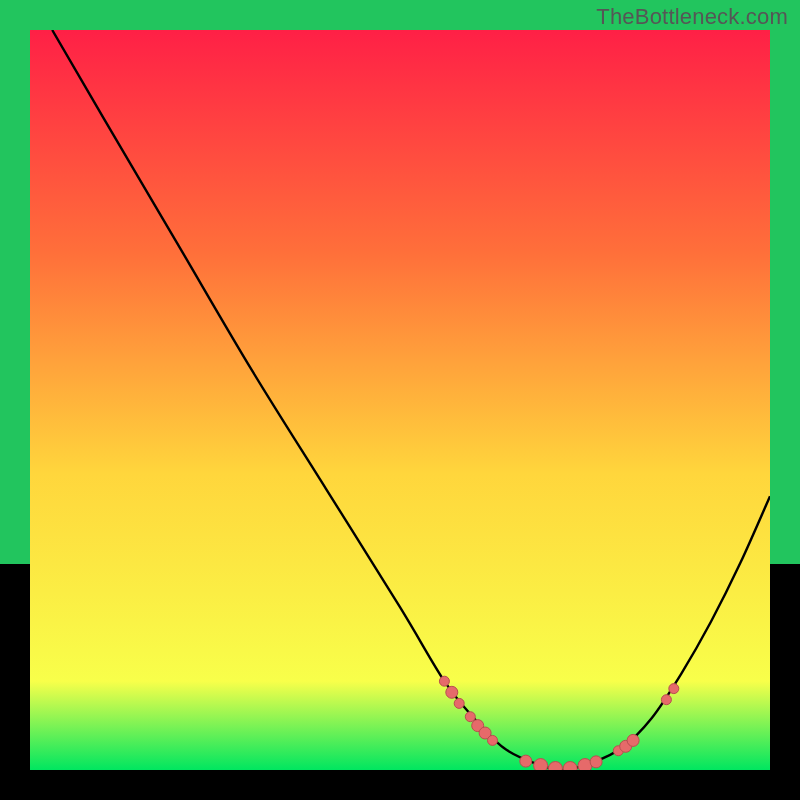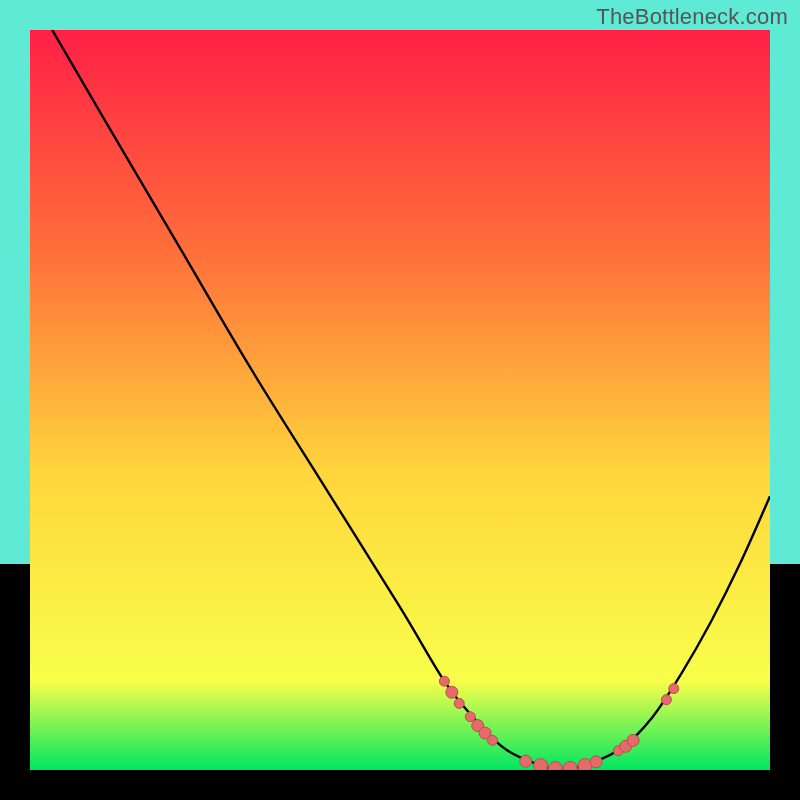--- a/index.html
+++ b/index.html
@@ -1,21 +1,21 @@
 <!DOCTYPE html>
 <html><head>
 <meta charset="utf-8">
 <style>
   * { margin: 0; padding: 0; box-sizing: border-box; }
   html, body { width: 800px; height: 800px; overflow: hidden; background: #000; }
   .frame {
     position: relative;
     width: 800px;
     height: 564px;
-    background: #5eead4;
+    background: #22c55e;
   }
   .watermark {
     position: absolute;
     top: 4px;
     right: 12px;
     font-family: Arial, sans-serif;
     font-size: 22px;
     color: #565656;
     letter-spacing: 0.2px;
     font-weight: 500;

